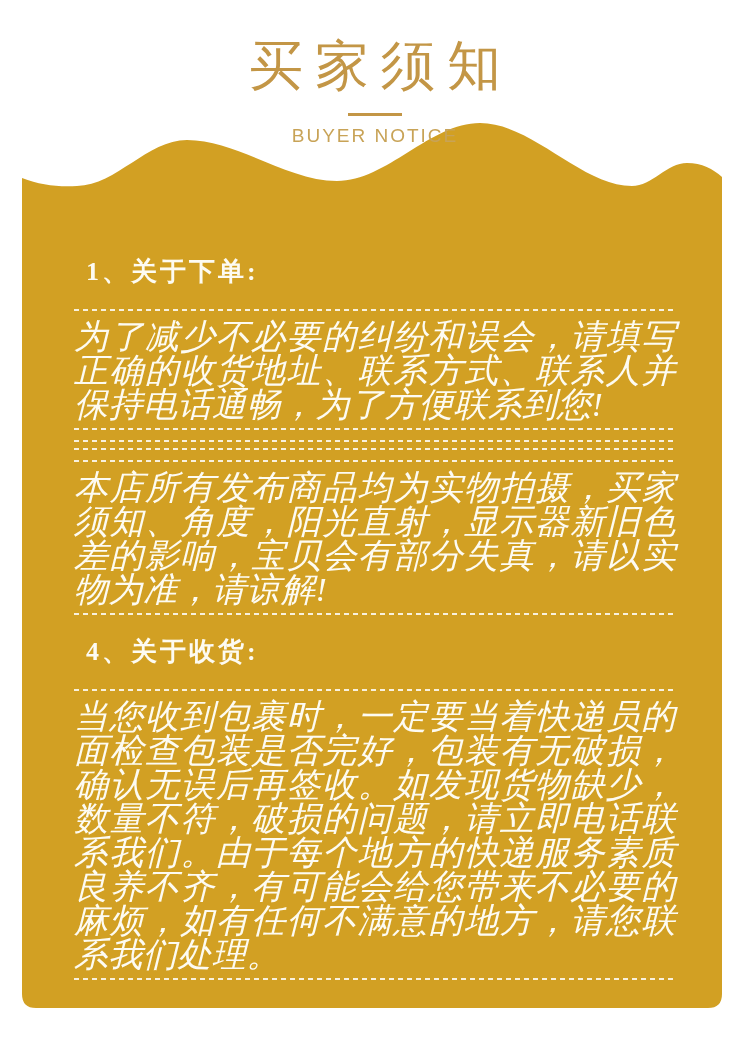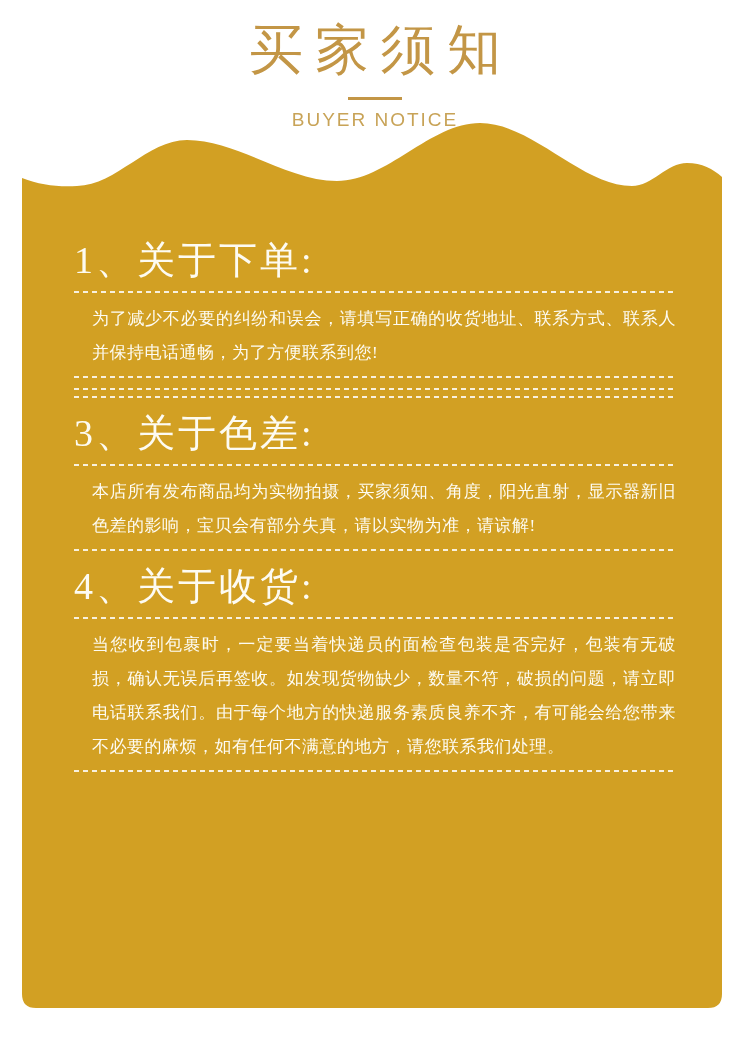--- a/index.html
+++ b/index.html
@@ -4,21 +4,21 @@
 <style>
   html,body{margin:0;padding:0;}
   body{
     width:750px;height:1056px;position:relative;background:#ffffff;
     font-family:"Liberation Serif","DejaVu Serif",serif;
     overflow:hidden;
   }
   .page{position:absolute;inset:0;}
 
   
-  .header{position:absolute;top:0;left:0;width:750px;text-align:center;z-index:2;}
+  .header{position:absolute;top:16px;left:0;width:750px;text-align:center;z-index:2;}
   .title{
     margin:14px 0 0 0;
     font-size:54px;font-weight:400;
     letter-spacing:12px;text-indent:12px;
     color:var(--title_gold,#C39646);
   }
   .title-divider{
     width:54px;height:3px;margin:10px auto 9px auto;
     background:var(--title_gold,#C39646);
   }
@@ -33,33 +33,34 @@
     position:absolute;left:22px;top:115px;width:700px;height:893px;z-index:0;
   }
   .gold-panel path{fill:var(--gold,#D2A023);}
 
   
   .content{
     position:absolute;left:74px;top:235px;width:602px;z-index:1;
   }
   .sec{margin:0 0 10px 0;}
   .sec h2{
-    margin:0;font-size:38px;line-height:50px;font-weight:400;
+    margin:12px;font-size:26px;line-height:50px;font-weight:700;
     letter-spacing:3px;color:var(--text_white,#FDFBF2);
   }
   .dash{
     height:2px;margin-top:6px;
     background-image:repeating-linear-gradient(90deg,
       rgba(255,255,255,.85) 0 5px, rgba(255,255,255,0) 5px 9px);
   }
   .sec p{
-    margin:9px 0 5px 18px;
-    font-size:17px;line-height:34px;letter-spacing:.5px;
+    margin:9px 0 5px 0;
+    font-size:34px;line-height:34px;letter-spacing:.5px;
     color:var(--text_white,#FDFBF2);
     text-align:justify;
+    font-style:italic;
   }
 </style>
 </head>
 <body>
 
 <div class="page">
 
   <div class="header">
     <h1 class="title">买家须知</h1>
     <div class="title-divider"></div>
@@ -91,21 +92,20 @@
       <p>为了减少不必要的纠纷和误会，请填写正确的收货地址、联系方式、联系人并保持电话通畅，为了方便联系到您!</p>
       <div class="dash"></div>
     </section>
 
     <section class="sec">
       <div class="dash"></div>
       <div class="dash"></div>
     </section>
 
     <section class="sec">
-      <h2>3、关于色差:</h2>
       <div class="dash"></div>
       <p>本店所有发布商品均为实物拍摄，买家须知、角度，阳光直射，显示器新旧色差的影响，宝贝会有部分失真，请以实物为准，请谅解!</p>
       <div class="dash"></div>
     </section>
 
     <section class="sec">
       <h2>4、关于收货:</h2>
       <div class="dash"></div>
       <p>当您收到包裹时，一定要当着快递员的面检查包装是否完好，包装有无破损，确认无误后再签收。如发现货物缺少，数量不符，破损的问题，请立即电话联系我们。由于每个地方的快递服务素质良养不齐，有可能会给您带来不必要的麻烦，如有任何不满意的地方，请您联系我们处理。</p>
       <div class="dash"></div>

